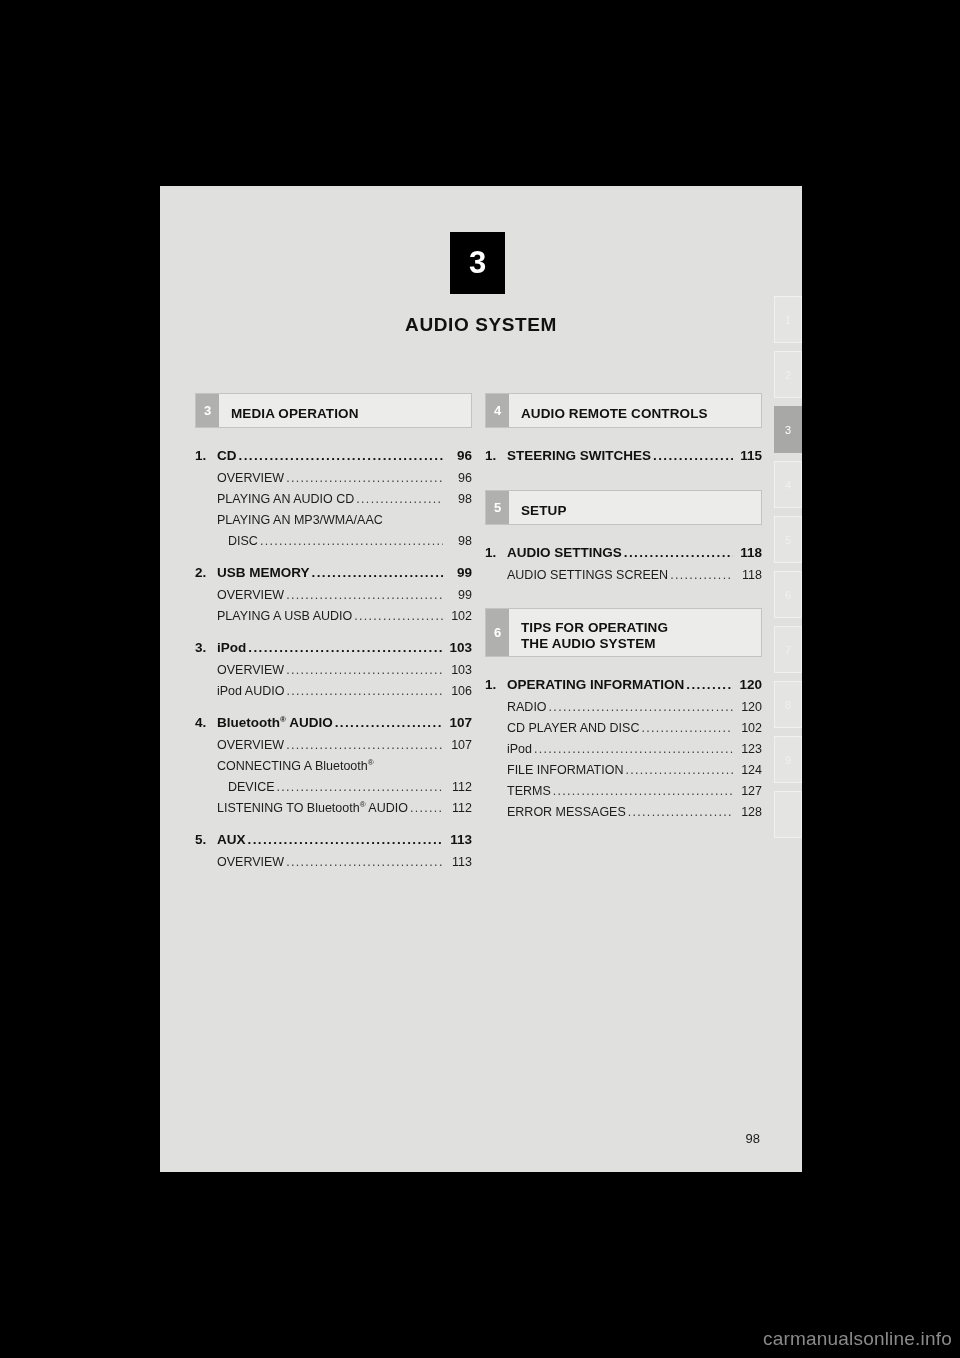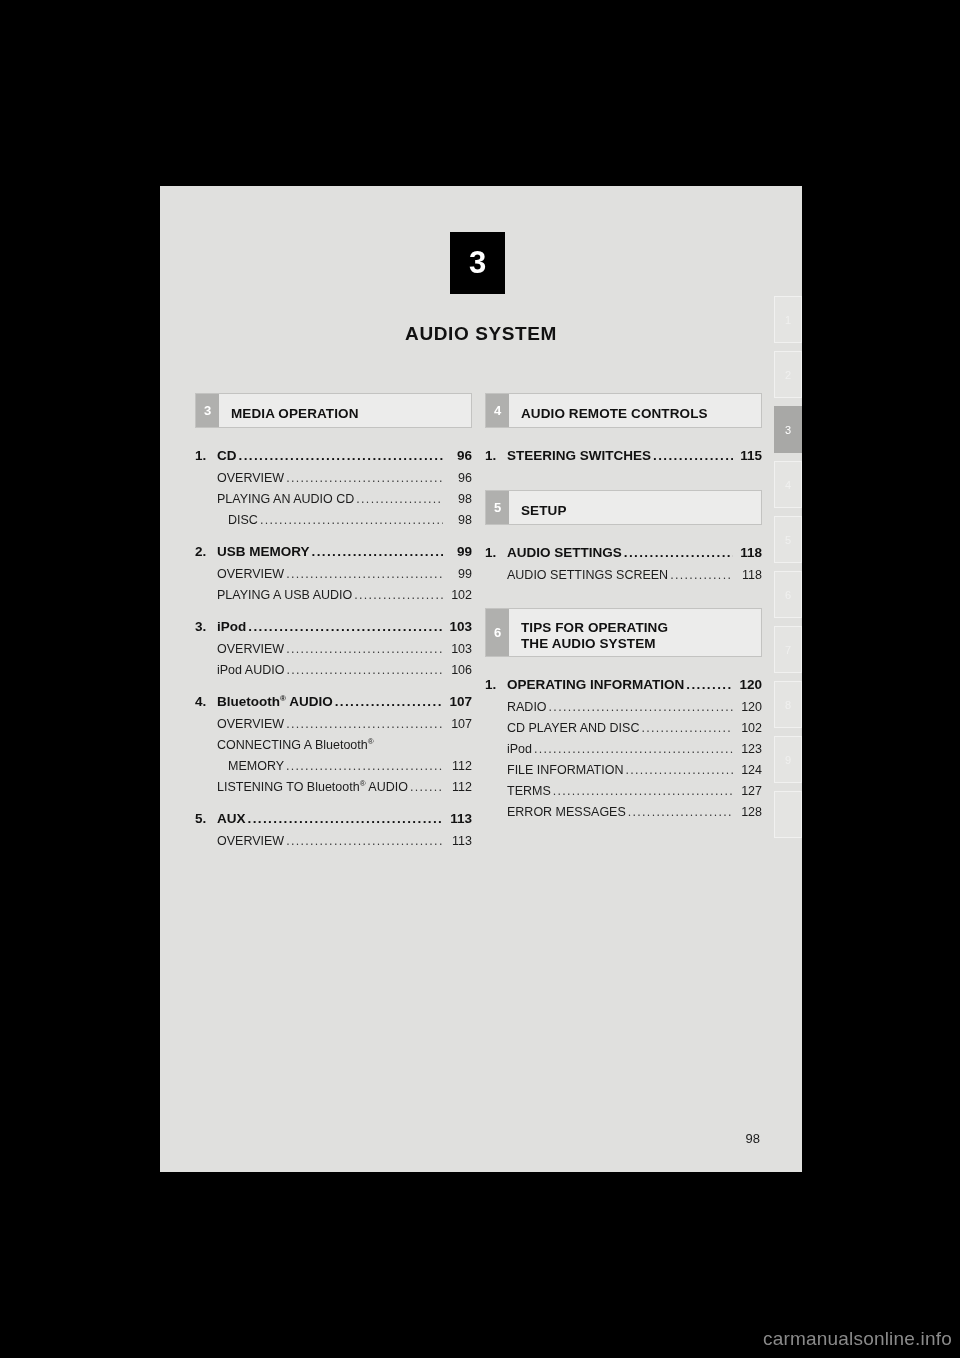--- a/index.html
+++ b/index.html
@@ -37,21 +37,21 @@
     font-size: 31px;
     font-weight: bold;
     display: flex;
     align-items: center;
     justify-content: center;
     letter-spacing: 0px;
   }
   #chapter-title {
     position: absolute;
     left: 0;
-    top: 137px;
+    top: 128px;
     width: 642px;
     text-align: center;
     font-size: 19px;
     font-weight: bold;
     color: #111111;
     letter-spacing: 0.6px;
   }
 
   
   .toc-col {
@@ -236,20 +236,23 @@
       <div class="toc-sub">
         <span class="ttl">OVERVIEW</span>
         <span class="dots">......................................................................</span>
         <span class="pg">96</span>
       </div>
       <div class="toc-sub">
         <span class="ttl">PLAYING AN AUDIO CD</span>
         <span class="dots">......................................................................</span>
         <span class="pg">98</span>
       </div>
+      <div class="toc-sub wrapline-first">
+        <span class="ttl">PLAYING AN MP3/WMA/AAC</span>
+      </div>
       <div class="toc-sub wrapline-second">
         <span class="ttl">DISC</span>
         <span class="dots">......................................................................</span>
         <span class="pg">98</span>
       </div>
       <div class="entry-gap"></div>
       <div class="toc-main">
         <span class="idx">2.</span>
         <span class="ttl">USB MEMORY</span>
         <span class="dots">......................................................................</span>
@@ -291,21 +294,21 @@
       </div>
       <div class="toc-sub">
         <span class="ttl">OVERVIEW</span>
         <span class="dots">......................................................................</span>
         <span class="pg">107</span>
       </div>
       <div class="toc-sub wrapline-first">
         <span class="ttl">CONNECTING A Bluetooth<sup class="reg">®</sup></span>
       </div>
       <div class="toc-sub wrapline-second">
-        <span class="ttl">MEMORY</span>
+        <span class="ttl">DEVICE</span>
         <span class="dots">......................................................................</span>
         <span class="pg">112</span>
       </div>
       <div class="toc-sub">
         <span class="ttl">LISTENING TO Bluetooth<sup class="reg">®</sup> AUDIO</span>
         <span class="dots">......................................................................</span>
         <span class="pg">112</span>
       </div>
       <div class="entry-gap"></div>
       <div class="toc-main">

